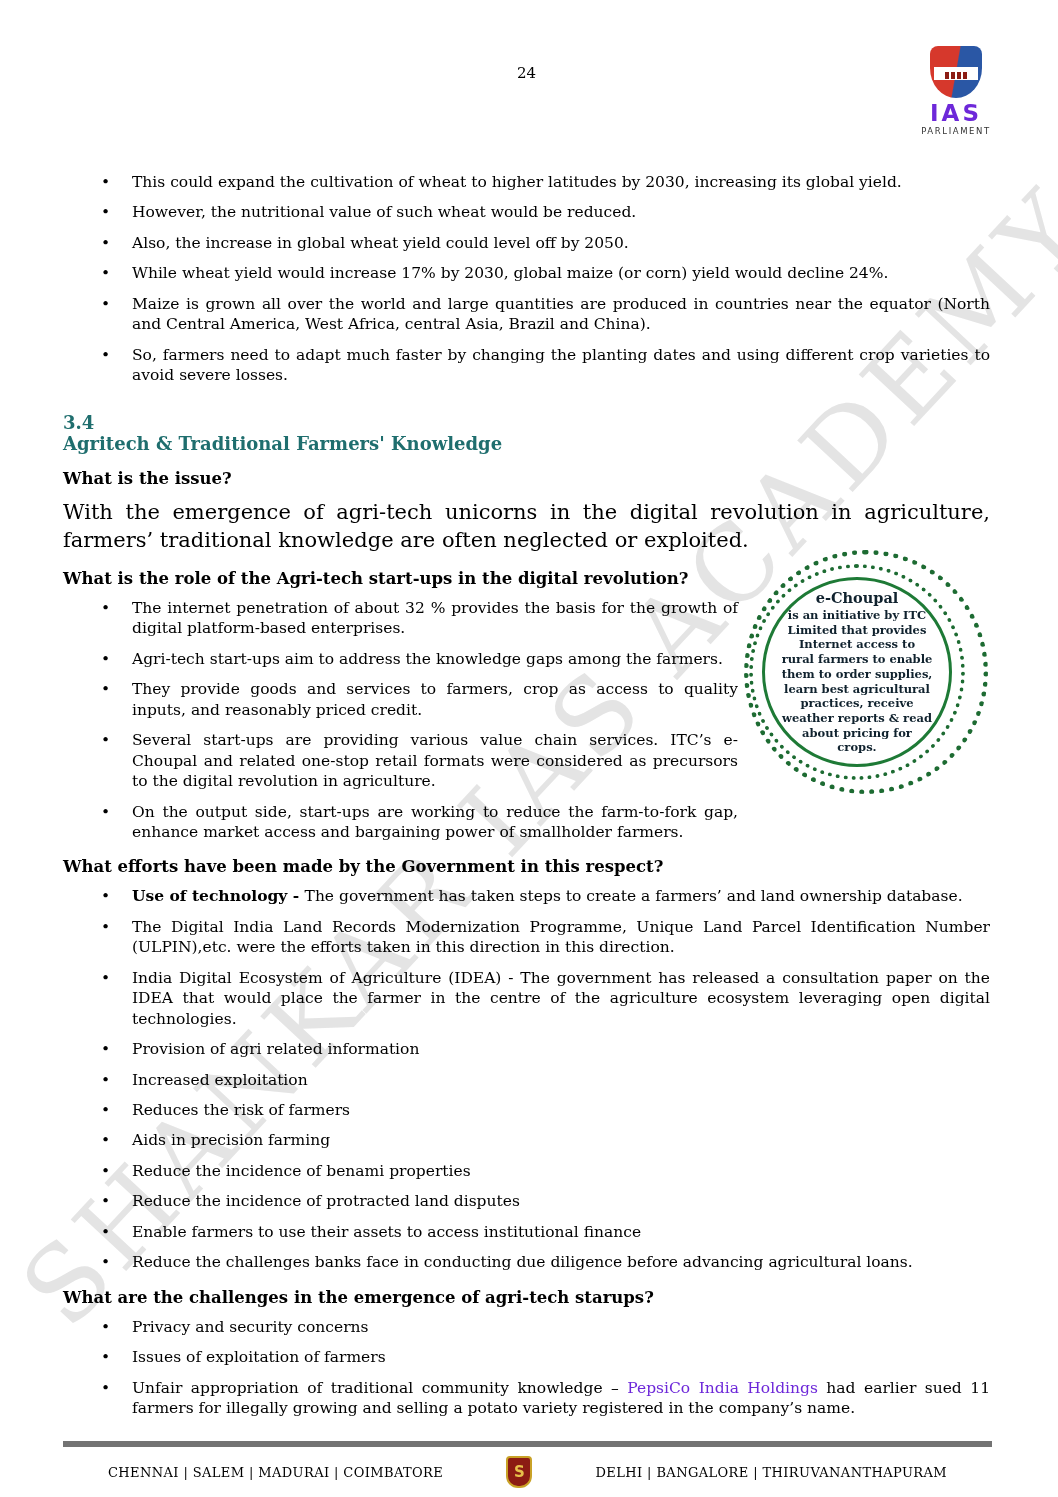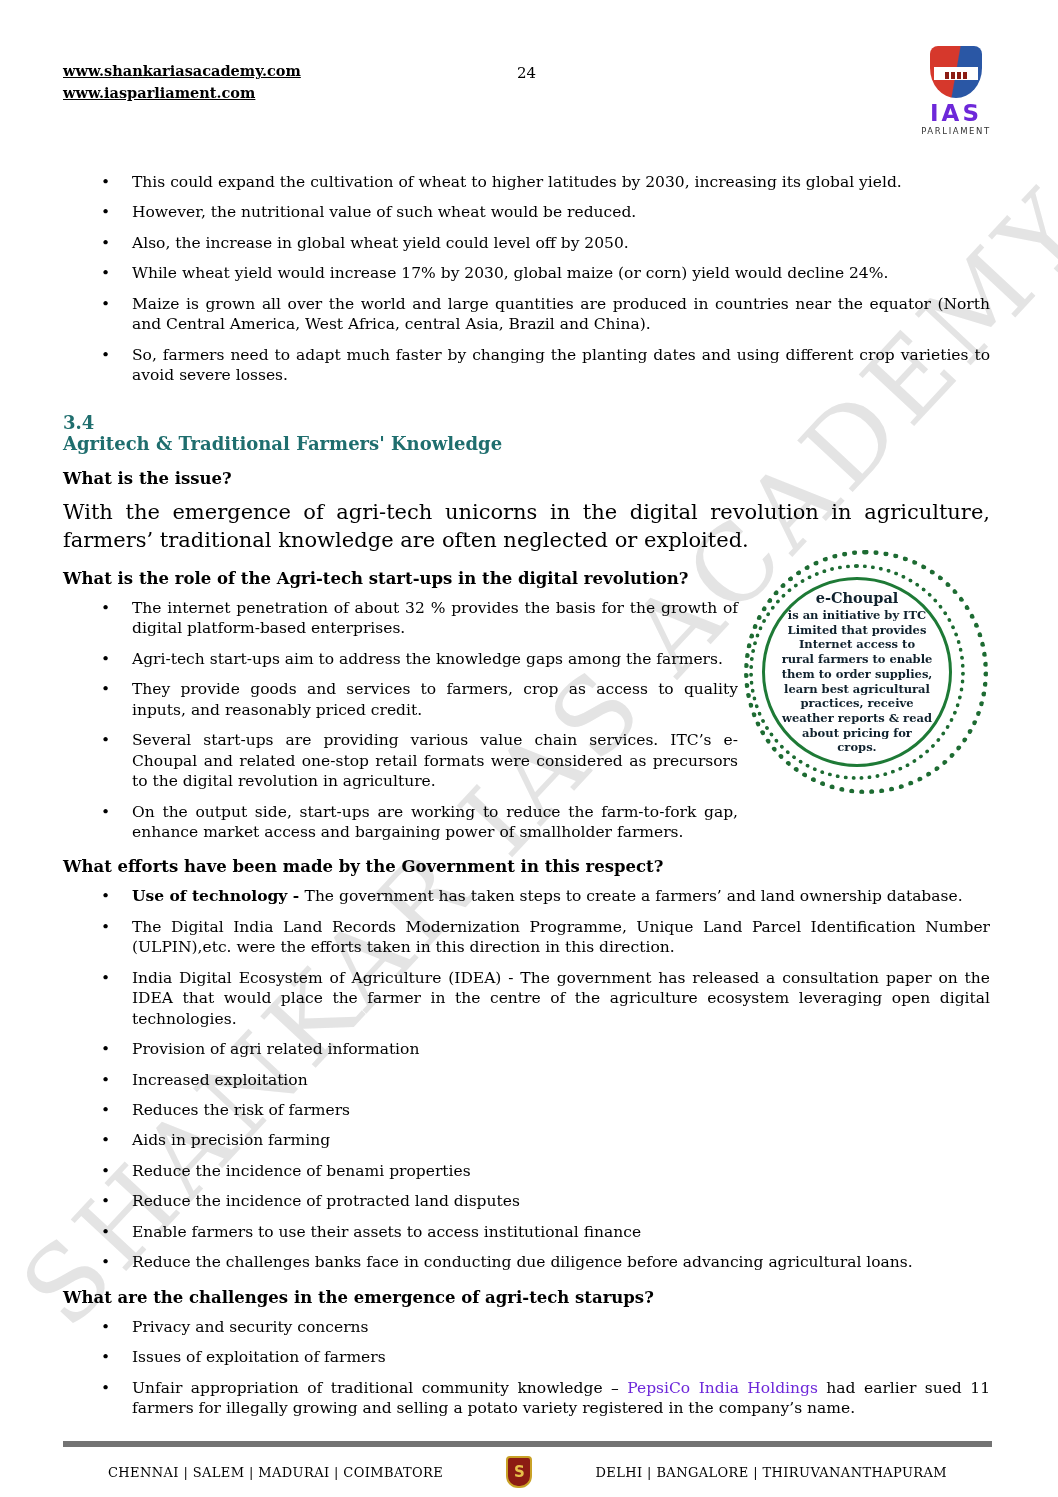--- a/index.html
+++ b/index.html
@@ -68,24 +68,20 @@
 </head>
 <body>
 
 <div class="page">
 
   <div class="watermark">SHANKAR IAS ACADEMY</div>
 
   <div class="content">
 
     <div class="header">
-      <div class="header-links">
-        <a class="site-link">www.shankariasacademy.com</a>
-        <a class="site-link">www.iasparliament.com</a>
-      </div>
       <div class="page-number">24</div>
       <div class="logo">
         <div class="shield">
           <div class="shield-band">
               <i></i>
               <i></i>
               <i></i>
               <i></i>
             </div>
         </div>

